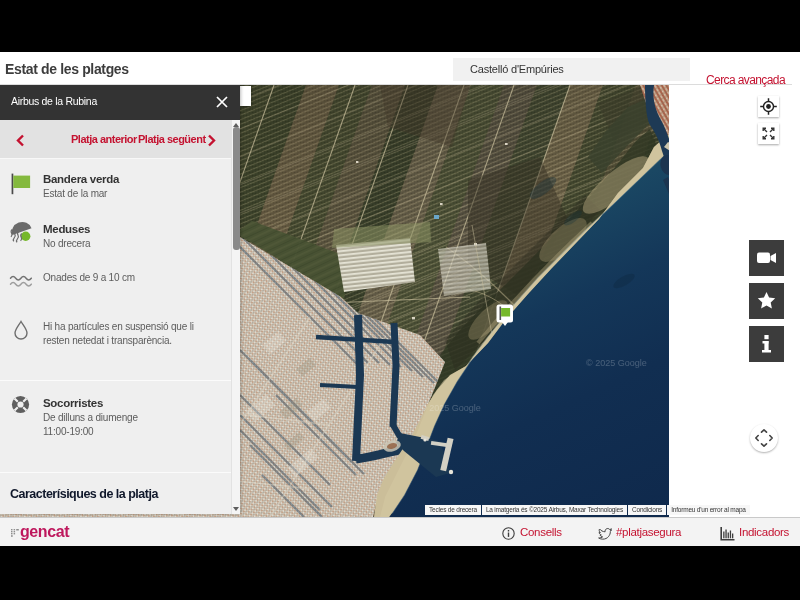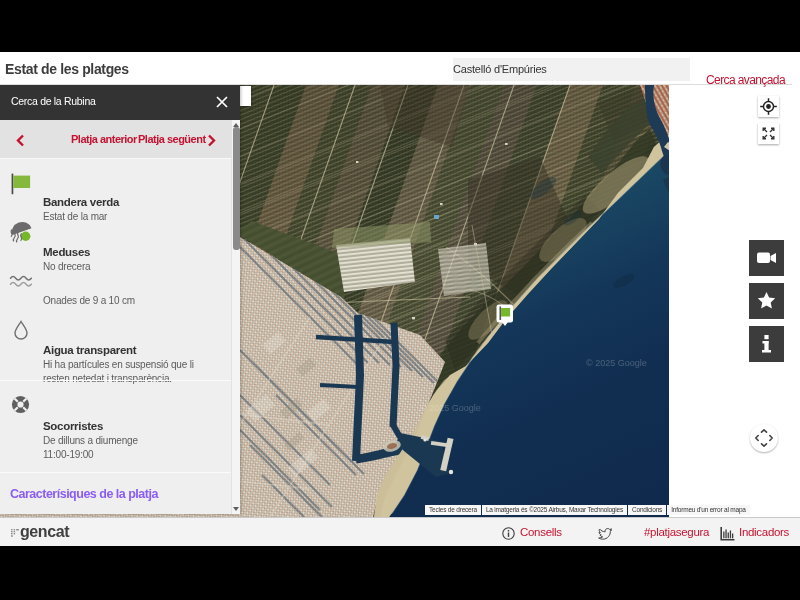--- a/index.html
+++ b/index.html
@@ -4,46 +4,46 @@
 <title>Estat de les platges</title>
 <style>
   * { margin:0; padding:0; box-sizing:border-box; }
   html,body { width:800px; height:600px; overflow:hidden; background:#fff;
     font-family:"Liberation Sans", sans-serif; }
   #topbar { position:absolute; left:0; top:0; width:800px; height:52px; background:#000; z-index:30;}
   #header { position:absolute; left:0; top:52px; width:792px; height:33px; background:#fff;
     border-bottom:1px solid #dcdcdc; z-index:30;}
   #header h1 { position:absolute; left:5px; top:9px; font-size:14px; font-weight:bold; color:#3d3d3d; letter-spacing:-0.35px;}
   #searchbox { position:absolute; left:453px; top:6px; width:237px; height:23px; background:#f1f1f1;
-    font-size:11px; letter-spacing:-0.2px; color:#333; line-height:23px; }
+    font-size:11px; letter-spacing:-0.2px; color:#333; line-height:23px; padding-left:17px; }
   #cerca { position:absolute; left:706px; top:21px; font-size:12px; color:#c41230; font-weight:normal; letter-spacing:-0.6px;}
   #botbar { position:absolute; left:0; top:546px; width:800px; height:54px; background:#000; z-index:30;}
   #footer { position:absolute; left:0; top:517px; width:800px; height:29px; background:#f3f3f3;
     border-top:1px solid #c9c9c9; z-index:30;}
   .flink { position:absolute; top:8px; font-size:11.5px; color:#c41230; letter-spacing:-0.3px;}
-  #gencat { position:absolute; left:20px; top:5px; font-size:16px; font-weight:bold; color:#404040; letter-spacing:-0.4px;}
+  #gencat { position:absolute; left:20px; top:5px; font-size:16px; font-weight:bold; color:#be185d; letter-spacing:-0.4px;}
   .ficon { position:absolute; top:9px; }
   
   #map { position:absolute; left:0; top:85px; width:669px; height:432px; overflow:hidden; z-index:1;}
   
   #panel { position:absolute; left:0; top:85px; width:240px; height:429px; background:#efefef; z-index:20;
     box-shadow:1px 0 3px rgba(0,0,0,0.25);}
   #phead { position:absolute; left:0; top:0; width:240px; height:35px; background:#333333; }
   #phead .t { position:absolute; left:11px; top:10px; color:#fff; font-size:10.5px; letter-spacing:-0.3px;}
   #pclose { position:absolute; right:11px; top:10px;}
   #pnav { position:absolute; left:0; top:35px; width:231px; height:39px; background:#e2e2e2;
     border-bottom:1px solid #f8f8f8; }
   .navl { position:absolute; top:13px; font-size:11px; font-weight:bold; color:#c41230; letter-spacing:-0.5px; }
-  .item { position:absolute; left:43px; width:188px;margin-top:23px; }
+  .item { position:absolute; left:43px; width:188px; }
   .it-title { font-size:11.5px; font-weight:bold; color:#333; letter-spacing:-0.3px; line-height:15px;}
   .it-sub { font-size:10px; color:#5c5c5c; letter-spacing:-0.2px; line-height:13.5px; }
   .icon { position:absolute; }
   #sep1 { position:absolute; left:0px; top:295px; width:231px; height:1px; background:#dcdcdc; border-bottom:1px solid #fbfbfb;}
   #sep2 { position:absolute; left:0px; top:387px; width:231px; height:1px; background:#dcdcdc; border-bottom:1px solid #fbfbfb;}
-  #carac { position:absolute; left:10px; top:402px; font-size:12.5px; font-weight:bold; color:#8b5cf6; letter-spacing:-0.5px;}
+  #carac { position:absolute; left:10px; top:402px; font-size:12.5px; font-weight:bold; color:#0f172a; letter-spacing:-0.5px;}
   
   #sbar { position:absolute; left:231px; top:35px; width:9px; height:394px; background:#f4f4f4; border-left:1px solid #e2e2e2;}
   #sthumb { position:absolute; left:1px; top:7px; width:7px; height:123px; background:#8a8a8a; border-radius:3px;}
   .sarr { position:absolute; left:1px; width:0; height:0; }
   
   #wtab { position:absolute; left:240px; top:86px; width:11px; height:20px; background:#fff; z-index:19;
     box-shadow:0 1px 3px rgba(0,0,0,0.35);}
   
   .mbtn { position:absolute; width:21px; height:21px; background:#fff; box-shadow:0 1px 2px rgba(0,0,0,.35); z-index:10;}
   .dbtn { position:absolute; left:749px; width:35px; height:36px; background:#3c3c3c; z-index:10;}
@@ -346,38 +346,37 @@
     <svg style="position:absolute;left:16px;top:14px;" width="9" height="13" viewBox="0 0 9 13">
         <path d="M7,1.5 L2,6.5 L7,11.5" fill="none" stroke="#c41230" stroke-width="2.4"></path>
       </svg>
     <span class="navl" style="left:27px;padding-left:44px;">Platja anterior</span>
     <span class="navl" style="left:138px;">Platja següent</span>
     <svg style="position:absolute;left:207px;top:14px;" width="9" height="13" viewBox="0 0 9 13">
         <path d="M2,1.5 L7,6.5 L2,11.5" fill="none" stroke="#c41230" stroke-width="2.4"></path>
       </svg>
   </div>
   <div id="phead">
-      <span class="t">Cerca de la Rubina</span>
+      <span class="t">Airbus de la Rubina</span>
     <svg id="pclose" width="14" height="14" viewBox="0 0 14 14">
         <path d="M2,2 L12,12 M12,2 L2,12" stroke="#fff" stroke-width="1.7"></path>
       </svg>
   </div>
   <div class="item" style="top:87px;">
       <div class="it-title">Bandera verda</div>
       <div class="it-sub">Estat de la mar</div>
     </div>
   <div class="item" style="top:137px;">
       <div class="it-title">Meduses</div>
       <div class="it-sub">No drecera</div>
     </div>
   <div class="item" style="top:186px;">
       <div class="it-sub">Onades de 9 a 10 cm</div>
     </div>
   <div class="item" style="top:235px;">
-      <div class="it-title">Aigua transparent</div>
       <div class="it-sub">Hi ha partícules en suspensió que li<br>resten netedat i transparència.</div>
     </div>
   <div class="item" style="top:311px;">
       <div class="it-title">Socorristes</div>
       <div class="it-sub">De dilluns a diumenge<br>11:00-19:00</div>
     </div>
 
   <svg class="icon" style="left:10px; top:88px;" width="22" height="22" viewBox="0 0 22 22">
     <rect x="1.6" y="0.6" width="1.7" height="20.6" fill="#4a4a4a"></rect>
     <rect x="3.3" y="2.6" width="16.8" height="12.4" fill="#84b93e"></rect>
@@ -435,21 +434,21 @@
 <div id="gencat">gencat</div>
   <svg class="ficon" style="left:502px;" width="13" height="13" viewBox="0 0 13 13">
     <circle cx="6.5" cy="6.5" r="5.7" fill="none" stroke="#3c3c3c" stroke-width="1.1"></circle>
     <rect x="5.8" y="3" width="1.4" height="1.5" fill="#3c3c3c"></rect>
     <rect x="5.8" y="5.5" width="1.4" height="4.4" fill="#3c3c3c"></rect>
   </svg>
   <span class="flink" style="left:520px;">Consells</span>
   <svg class="ficon" style="left:597px;" width="15" height="13" viewBox="0 0 24 20">
     <path d="M23,2.4 c-0.8,0.6 -1.8,1 -2.7,1.2 C19.5,2.6 18.4,2 17.2,2 c-2.4,0 -4.3,1.9 -4.3,4.3 0,0.34 0,0.67 0.1,1 C9.4,7.1 6.2,5.4 4.1,2.8 3.7,3.4 3.5,4.2 3.5,5 c0,1.5 0.75,2.8 1.9,3.6 -0.7,0 -1.37,-0.2 -1.95,-0.54 v0.06 c0,2.1 1.5,3.8 3.45,4.2 -0.36,0.1 -0.74,0.15 -1.13,0.15 -0.28,0 -0.55,-0.03 -0.8,-0.08 0.54,1.7 2.1,2.95 4,3 C7.5,16.5 5.6,17.2 3.6,17.2 c-0.35,0 -0.67,-0.02 -1,-0.06 1.9,1.2 4.2,1.95 6.6,1.95 7.9,0 12.2,-6.5 12.2,-12.2 0,-0.2 0,-0.37 -0.01,-0.56 0.84,-0.6 1.56,-1.36 2.14,-2.2 -0.77,0.34 -1.6,0.57 -2.46,0.67 0.88,-0.53 1.56,-1.37 1.88,-2.38 z" fill="none" stroke="#444" stroke-width="1.6"></path>
   </svg>
-  <span class="flink" style="left:616px;margin-left:28px;">#platjasegura</span>
+  <span class="flink" style="left:616px;">#platjasegura</span>
   <svg class="ficon" style="left:720px;" width="15" height="14" viewBox="0 0 15 14">
     <path d="M1.2,0 V12.8 H14.5" fill="none" stroke="#3c3c3c" stroke-width="1.6"></path>
     <rect x="3.2" y="4.5" width="1.3" height="6.8" fill="#3c3c3c"></rect>
     <rect x="5.4" y="2.5" width="1.3" height="8.8" fill="#3c3c3c"></rect>
     <rect x="7.6" y="5.5" width="1.3" height="5.8" fill="#3c3c3c"></rect>
     <rect x="9.8" y="3.5" width="1.3" height="7.8" fill="#3c3c3c"></rect>
     <rect x="12" y="6.5" width="1.3" height="4.8" fill="#3c3c3c"></rect>
   </svg>
   <span class="flink" style="left:739px;">Indicadors</span>
 </div>

